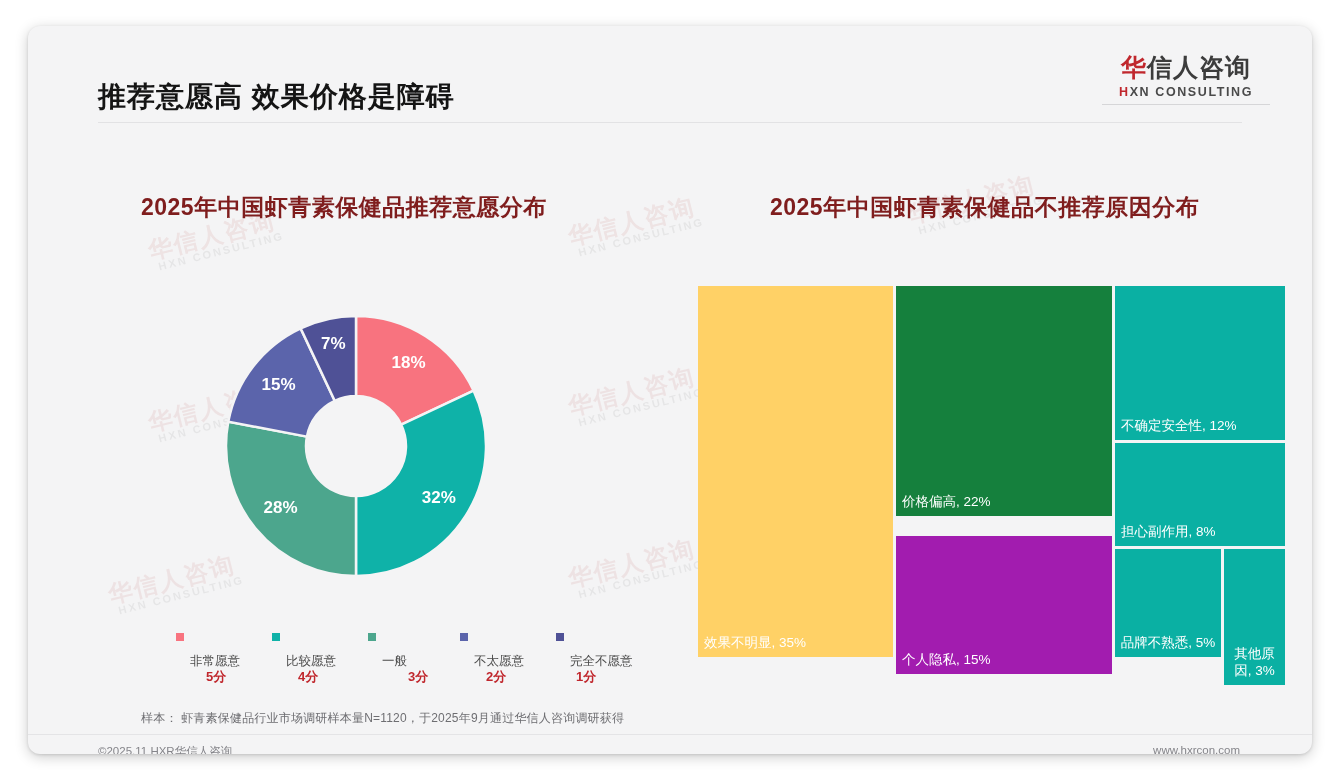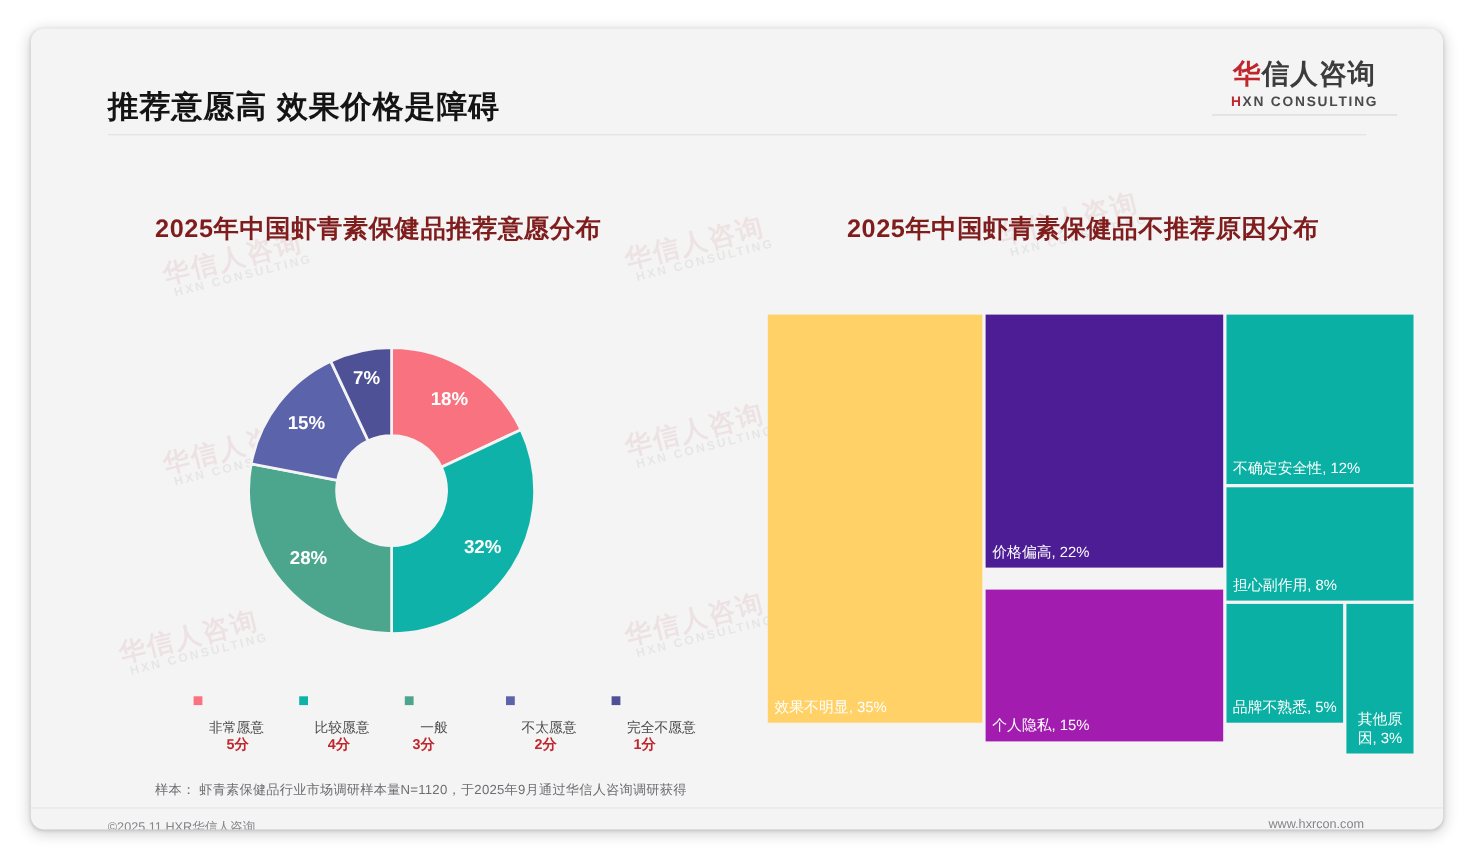--- a/index.html
+++ b/index.html
@@ -160,30 +160,30 @@
       </div>
       <div class="legend-item" style="width: 90px;">
         <span class="legend-sw" style="background: rgb(79, 81, 150);"></span>
         <span class="legend-tx">完全不愿意</span>
       </div>
     </div>
 
   <div id="scores" style="position: absolute;">
       <span class="score-tx" style="position: absolute; left: 30px;">5分</span>
       <span class="score-tx" style="position: absolute; left: 122px;">4分</span>
-      <span class="score-tx" style="position: absolute; left: 199px;">3分</span>
+      <span class="score-tx" style="position: absolute; left: 232px;">3分</span>
       <span class="score-tx" style="position: absolute; left: 310px;">2分</span>
       <span class="score-tx" style="position: absolute; left: 400px;">1分</span>
     </div>
 
   <div id="treemap">
       <div class="tm-cell" style="left: 0px; top: 0px; width: 195px; height: 371px; background: rgb(255, 209, 102); padding-left: 48px;">
         <div class="tm-label">效果不明显, 35%</div>
       </div>
-      <div class="tm-cell" style="left: 198px; top: 0px; width: 216px; height: 230px; background: #4c1d95;">
+      <div class="tm-cell" style="left: 198px; top: 0px; width: 216px; height: 230px; background: #15803d;">
         <div class="tm-label">价格偏高, 22%</div>
       </div>
       <div class="tm-cell" style="left: 198px; top: 250px; width: 216px; height: 138px; background: #a21caf;">
         <div class="tm-label">个人隐私, 15%</div>
       </div>
       <div class="tm-cell" style="left: 417px; top: 0px; width: 170px; height: 154px; background: rgb(10, 176, 163);">
         <div class="tm-label">不确定安全性, 12%</div>
       </div>
       <div class="tm-cell" style="left: 417px; top: 157px; width: 170px; height: 103px; background: rgb(10, 176, 163);">
         <div class="tm-label">担心副作用, 8%</div>

